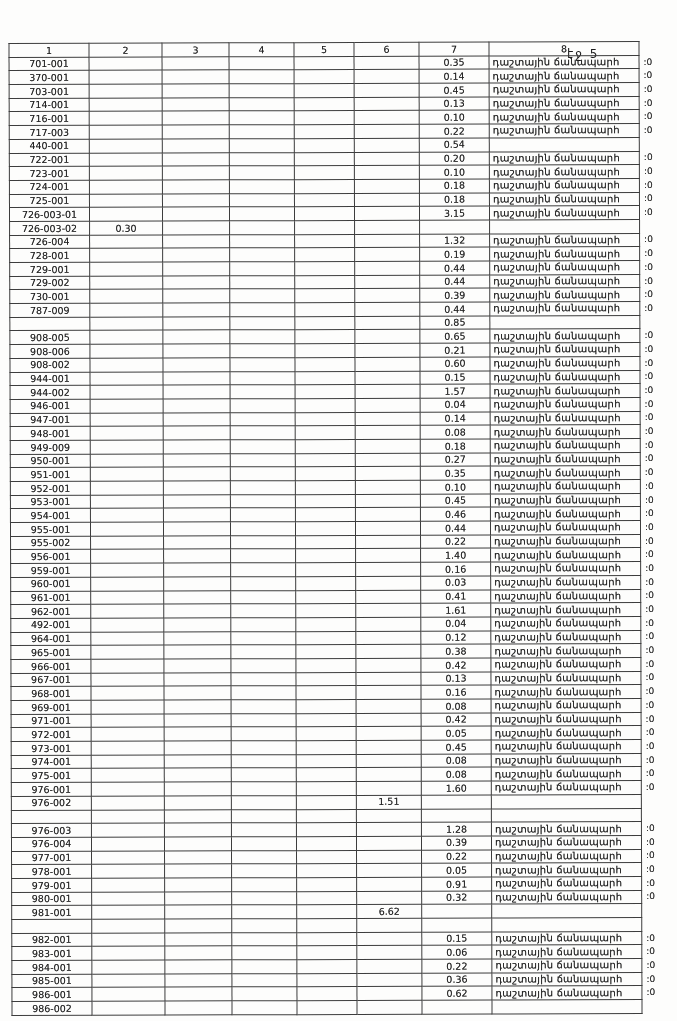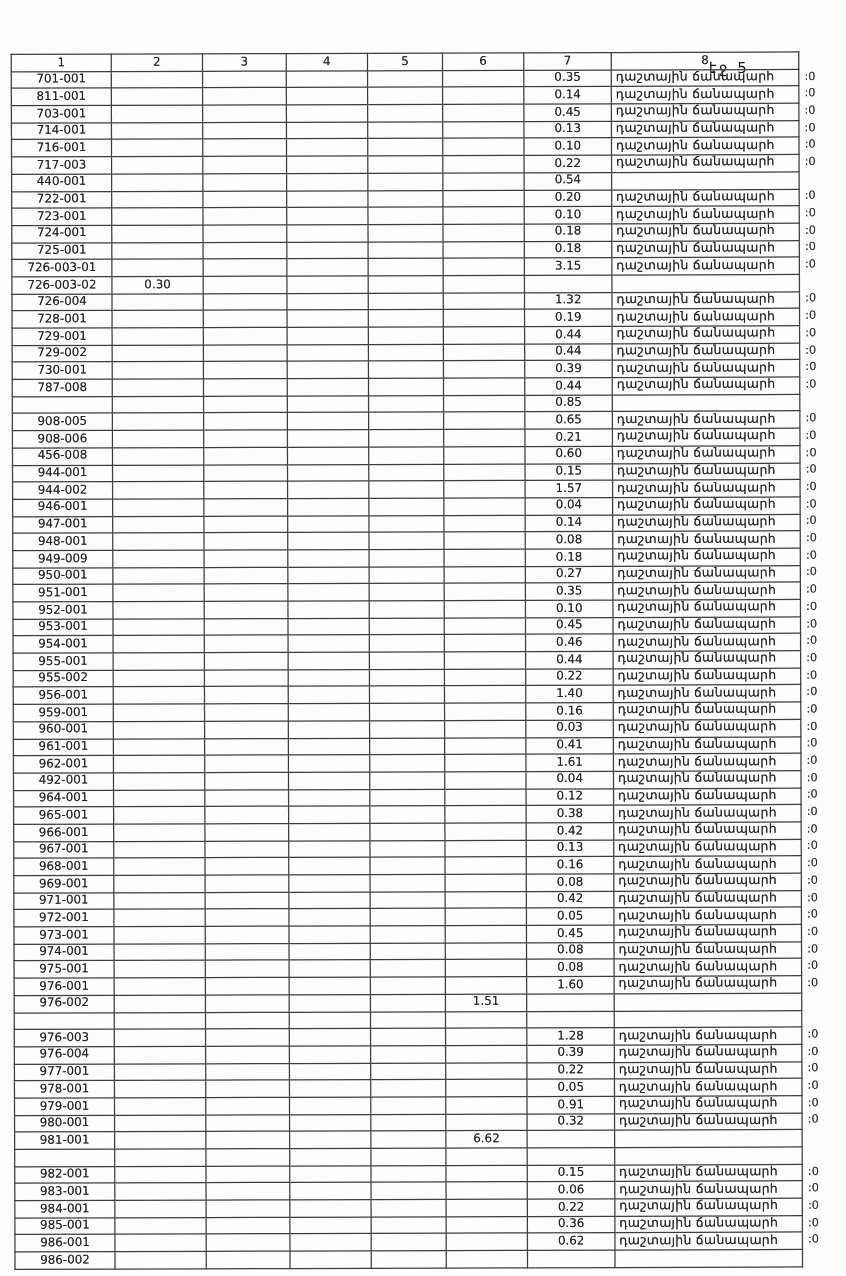--- a/index.html
+++ b/index.html
@@ -100,21 +100,21 @@
           <td class="c2"></td>
           <td class="c3"></td>
           <td class="c4"></td>
           <td class="c5"></td>
           <td class="c6"></td>
           <td class="c7">0.35</td>
           <td class="c8">դաշտային ճանապարհ</td>
           <td class="edge">:0</td>
         </tr>
         <tr>
-          <td class="c1">811-001</td>
+          <td class="c1">370-001</td>
           <td class="c2"></td>
           <td class="c3"></td>
           <td class="c4"></td>
           <td class="c5"></td>
           <td class="c6"></td>
           <td class="c7">0.14</td>
           <td class="c8">դաշտային ճանապարհ</td>
           <td class="edge">:0</td>
         </tr>
         <tr>
@@ -287,21 +287,21 @@
           <td class="c2"></td>
           <td class="c3"></td>
           <td class="c4"></td>
           <td class="c5"></td>
           <td class="c6"></td>
           <td class="c7">0.39</td>
           <td class="c8">դաշտային ճանապարհ</td>
           <td class="edge">:0</td>
         </tr>
         <tr>
-          <td class="c1">787-008</td>
+          <td class="c1">787-009</td>
           <td class="c2"></td>
           <td class="c3"></td>
           <td class="c4"></td>
           <td class="c5"></td>
           <td class="c6"></td>
           <td class="c7">0.44</td>
           <td class="c8">դաշտային ճանապարհ</td>
           <td class="edge">:0</td>
         </tr>
         <tr>
@@ -331,21 +331,21 @@
           <td class="c2"></td>
           <td class="c3"></td>
           <td class="c4"></td>
           <td class="c5"></td>
           <td class="c6"></td>
           <td class="c7">0.21</td>
           <td class="c8">դաշտային ճանապարհ</td>
           <td class="edge">:0</td>
         </tr>
         <tr>
-          <td class="c1">456-008</td>
+          <td class="c1">908-002</td>
           <td class="c2"></td>
           <td class="c3"></td>
           <td class="c4"></td>
           <td class="c5"></td>
           <td class="c6"></td>
           <td class="c7">0.60</td>
           <td class="c8">դաշտային ճանապարհ</td>
           <td class="edge">:0</td>
         </tr>
         <tr>

